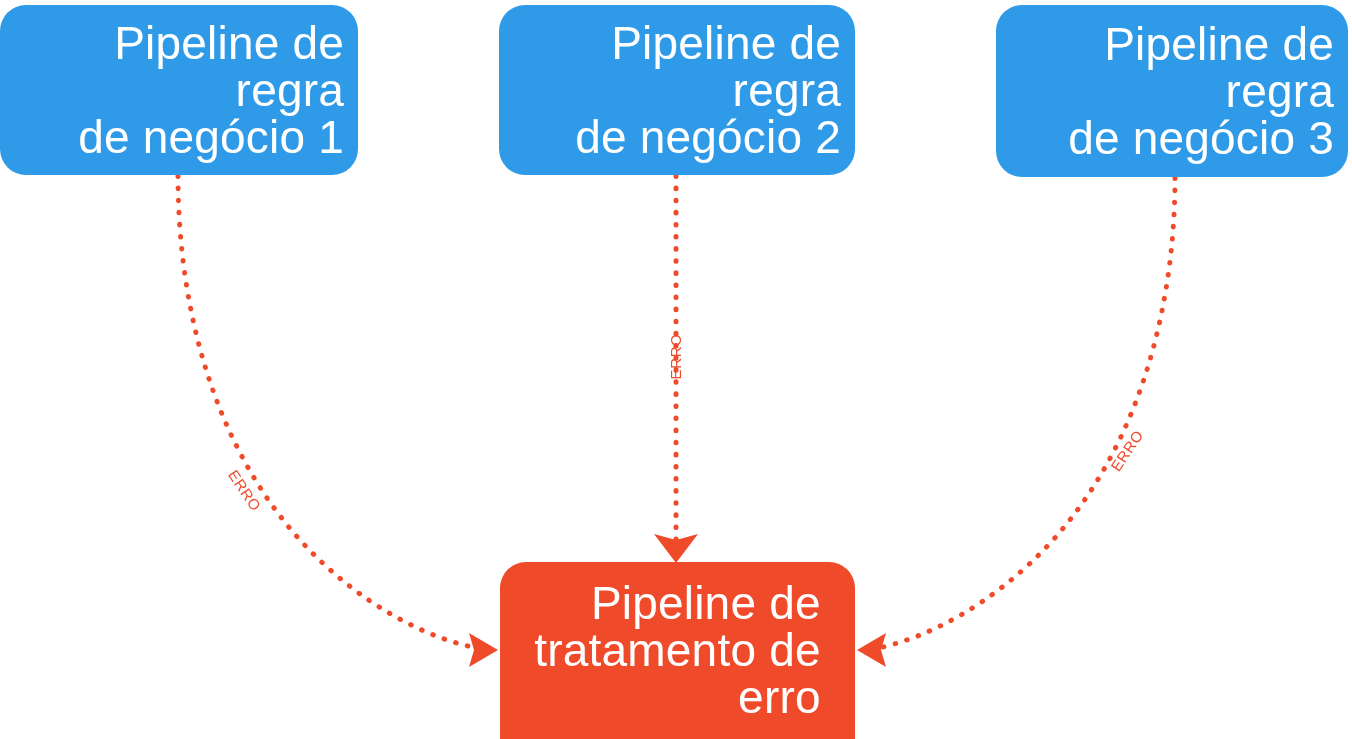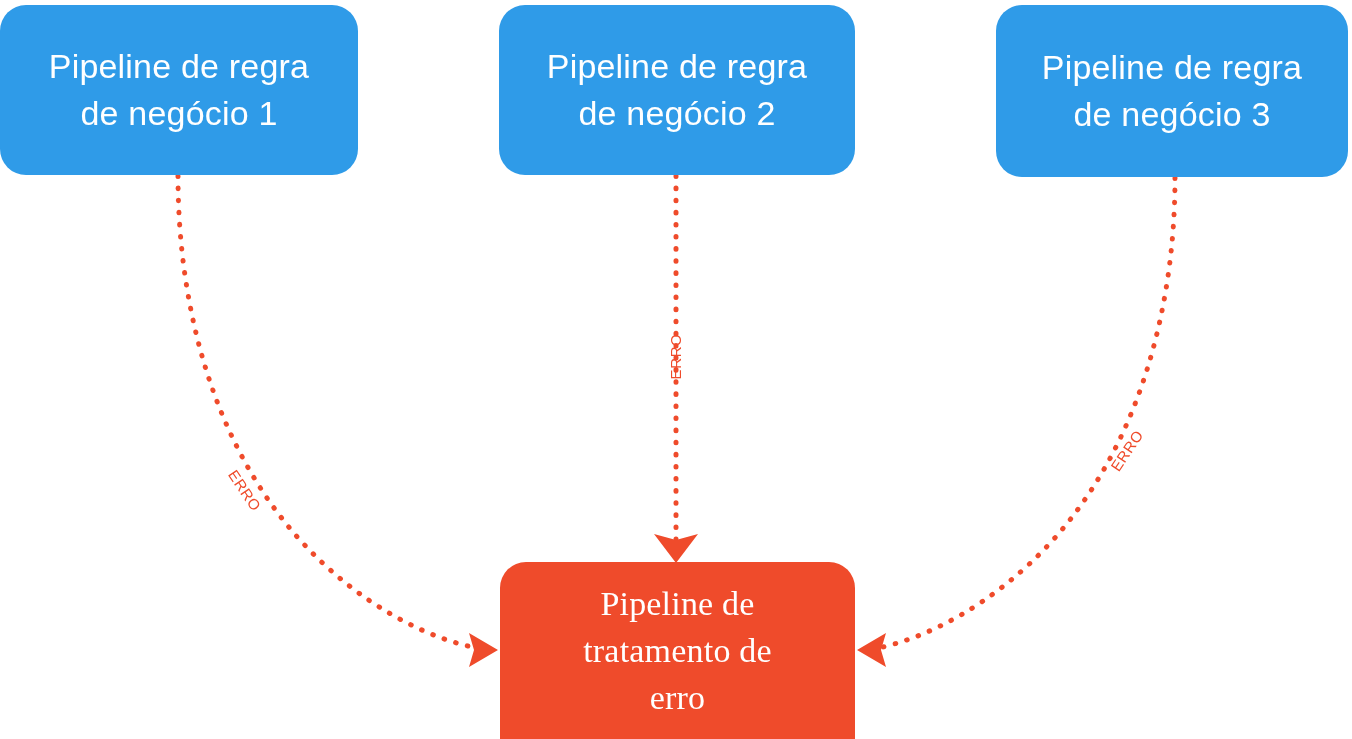--- a/index.html
+++ b/index.html
@@ -16,24 +16,24 @@
     height: 739px;
     background: #ffffff;
     overflow: hidden;
   }
   .node {
     position: absolute;
     box-sizing: border-box;
     display: flex;
     align-items: center;
     justify-content: center;
-    text-align: center;
+    text-align: right;
     color: #ffffff;
     font-family: "Liberation Sans", sans-serif;
-    font-size: 34px;
+    font-size: 46px;
     line-height: 47px;
     letter-spacing: 0.2px;
     white-space: pre-line;
     border-radius: 26px;
     padding: 0 14px;
     user-select: none;
   }
   .node-source {
     background: #2F9BE8;
   }
@@ -88,21 +88,21 @@
 
   <div class="node node-source" style="left:0px; top:5px; width:358px; height:170px;">Pipeline de regra
 de negócio 1</div>
 
   <div class="node node-source" style="left:499px; top:5px; width:356px; height:170px;">Pipeline de regra
 de negócio 2</div>
 
   <div class="node node-source" style="left:996px; top:5px; width:352px; height:172px;">Pipeline de regra
 de negócio 3</div>
 
-  <div class="node node-target" style="left:500px; top:562px; width:355px; height:177px; border-radius:26px 26px 0 0;font-family:Liberation Serif, serif;">Pipeline de
+  <div class="node node-target" style="left:500px; top:562px; width:355px; height:177px; border-radius:26px 26px 0 0;">Pipeline de
 tratamento de
 erro</div>
 
   <div class="edge-label" style="left:222px; top:482px; transform: rotate(-304deg);">ERRO</div>
 
   <div class="edge-label" style="left:653px; top:348px; transform: rotate(-90deg);">ERRO</div>
 
   <div class="edge-label" style="left:1104px; top:442px; transform: rotate(-56deg);">ERRO</div>
 
 </div>

